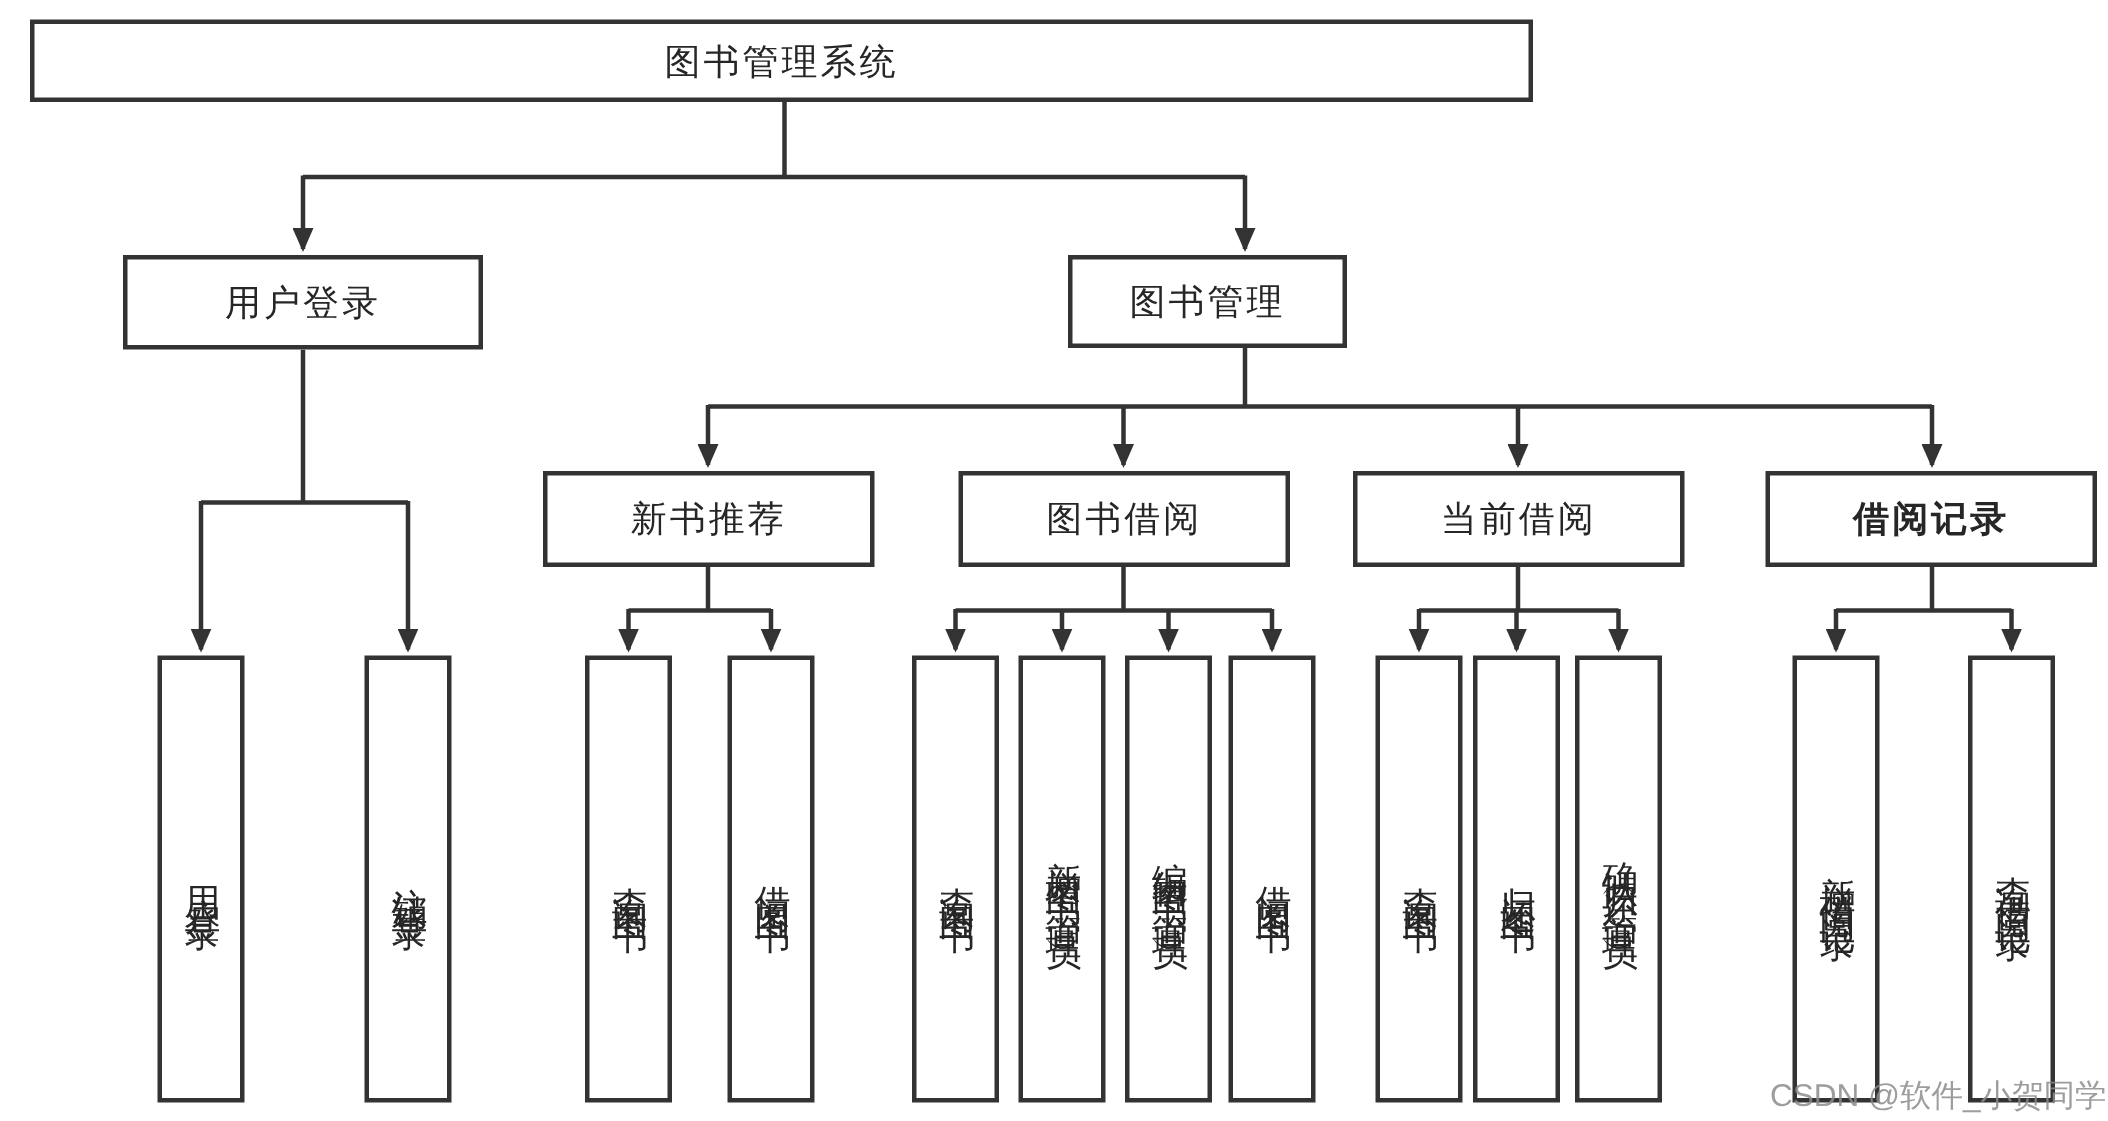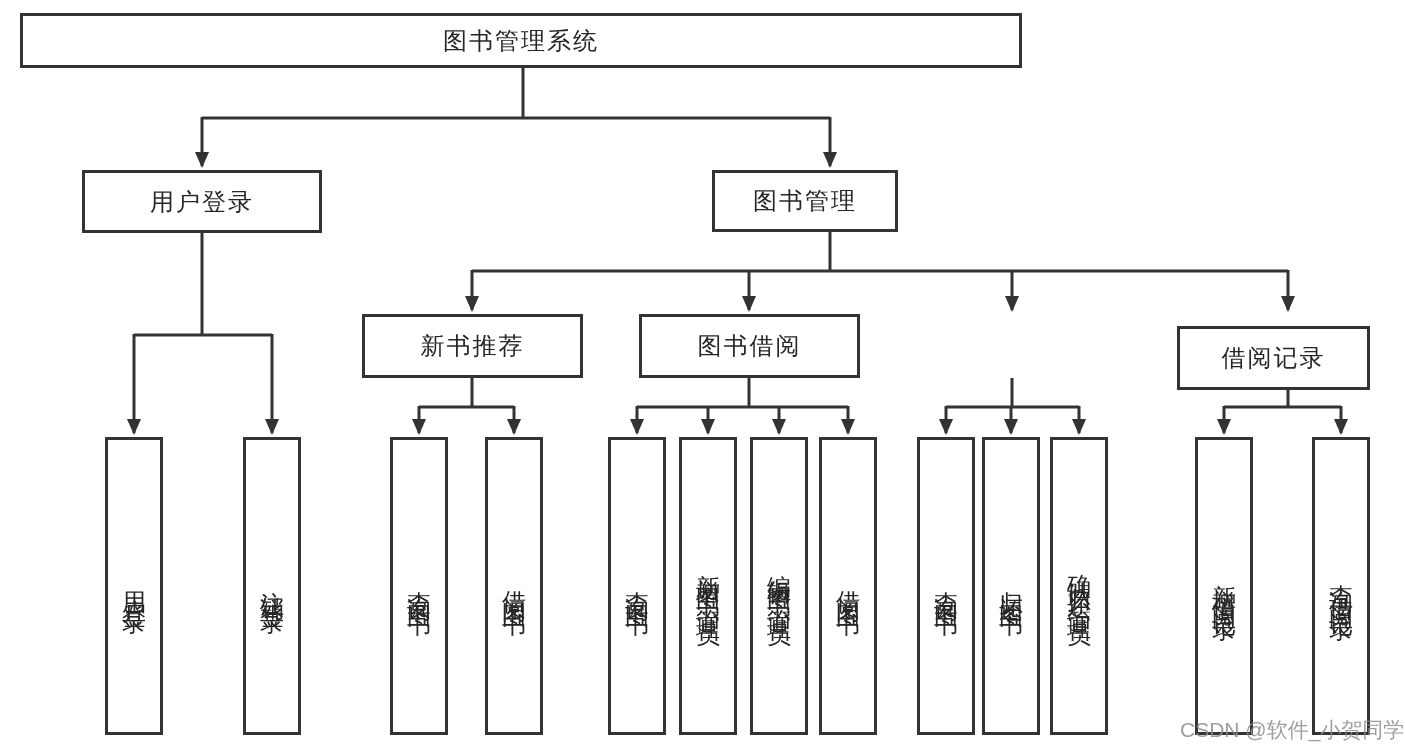--- a/index.html
+++ b/index.html
@@ -141,21 +141,24 @@
   <div class="node" style="left:712px; top:170px; width:186px; height:62px;">
     <span class="node-label">图书管理</span>
   </div>
 
   <div class="node" style="left:639px; top:314px; width:221px; height:64px;">
     <span class="node-label">图书借阅</span>
   </div>
   <div class="node" style="left:362px; top:314px; width:221px; height:64px;">
     <span class="node-label">新书推荐</span>
   </div>
-  <div class="node" style="left:1177px; top:326px; width:193px; height:64px;">
+  <div class="node" style="left:902px; top:314px; width:221px; height:64px;">
+    <span class="node-label">当前借阅</span>
+  </div>
+  <div class="node" style="left:1177px; top:314px; width:221px; height:64px;font-weight:bold;">
     <span class="node-label">借阅记录</span>
   </div>
 
   <div class="leaf" style="left:105px;">
     <span class="leaf-label">用户登录</span>
   </div>
   <div class="leaf" style="left:243px;">
     <span class="leaf-label">注销登录</span>
   </div>
 

